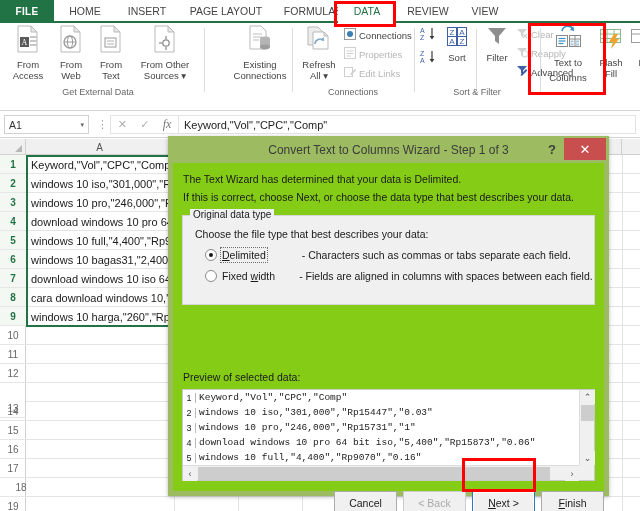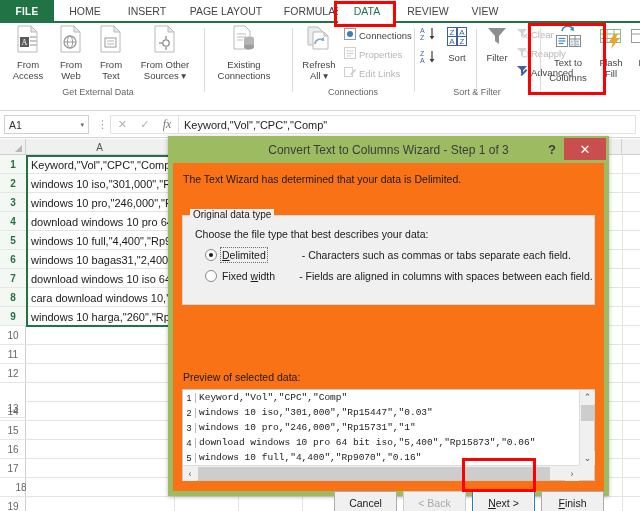--- a/index.html
+++ b/index.html
@@ -164,21 +164,21 @@
     font-size: 13px; color: #3c3c3c; font-weight: bold;
   }
   .dlg-close {
     position: absolute; right: 3px; top: 2px; width: 42px; height: 22px;
     background: #c94f4f; color: #ffffff;
     display: flex; align-items: center; justify-content: center;
     font-size: 13px; line-height: 1;
   }
   .dlg-body {
     position: absolute; left: 5px; top: 27px; width: 431px; height: 328px;
-    background: #f97316;
+    background: #84cc16;
     padding-left: 28px;
   }
   .dlg-txt { font-size: 10.5px; color: #1a1a1a; }
   .d-line { position: absolute; white-space: nowrap; }
 
   .fieldset {
     position: absolute; border: 1px solid #d6d6d6; background: #f0f0f0;
   }
   .fieldset-legend {
     position: absolute; top: -7px; left: 7px; padding: 0 3px;
@@ -324,21 +324,21 @@
             <line x1="14" y1="22" x2="14" y2="25" stroke="#8d8d8d" stroke-width="1.3"></line>
             <line x1="7" y1="18" x2="10" y2="18" stroke="#8d8d8d" stroke-width="1.3"></line>
           </svg>
         </span>
         <span class="lbl">From Other</span>
         <span class="lbl" style="margin-top:0">Sources ▾</span>
       </div>
 
       <div class="group-sep" style="left:204px;"></div>
 
-      <div class="bigbtn" style="left:208px;width:72px;">
+      <div class="bigbtn" style="left:224px;width:72px;">
         <span class="icon">
           <svg width="26" height="28" viewBox="0 0 26 28">
             <path d="M3 1 h11 l5 5 v18 h-16 z" fill="#fff" stroke="#b9b9b9"></path>
             <line x1="6" y1="9" x2="15" y2="9" stroke="#bdbdbd"></line>
             <line x1="6" y1="12" x2="15" y2="12" stroke="#bdbdbd"></line>
             <line x1="6" y1="15" x2="12" y2="15" stroke="#bdbdbd"></line>
             <ellipse cx="18" cy="14" rx="5" ry="2.4" fill="#b5b5b5"></ellipse>
             <rect x="13" y="14" width="10" height="8" fill="#b5b5b5"></rect>
             <ellipse cx="18" cy="22" rx="5" ry="2.4" fill="#9d9d9d"></ellipse>
           </svg>
@@ -633,20 +633,21 @@
   </div>
 
   <div class="dlg">
     <div class="dlg-title">Convert Text to Columns Wizard - Step 1 of 3</div>
     <div class="dlg-help">?</div>
     <div class="dlg-close">✕</div>
 
     <div class="dlg-body">
 
       <div class="d-line dlg-txt" style="left:10px;top:10px;">The Text Wizard has determined that your data is Delimited.</div>
+      <div class="d-line dlg-txt" style="left:10px;top:28px;">If this is correct, choose Next, or choose the data type that best describes your data.</div>
 
       <div class="fieldset" style="left:9px;top:52px;width:413px;height:90px;">
         <span class="fieldset-legend">Original data type</span>
 
         <div class="d-line dlg-txt" style="left:12px;top:12px;">Choose the file type that best describes your data:</div>
 
         <div class="radio-row" style="left:22px;top:54px;">
           <span class="radio"></span>
           <span>Fixed <u>w</u>idth</span>
           <span style="margin-left:24px;">- Fields are aligned in columns with spaces between each field.</span>

